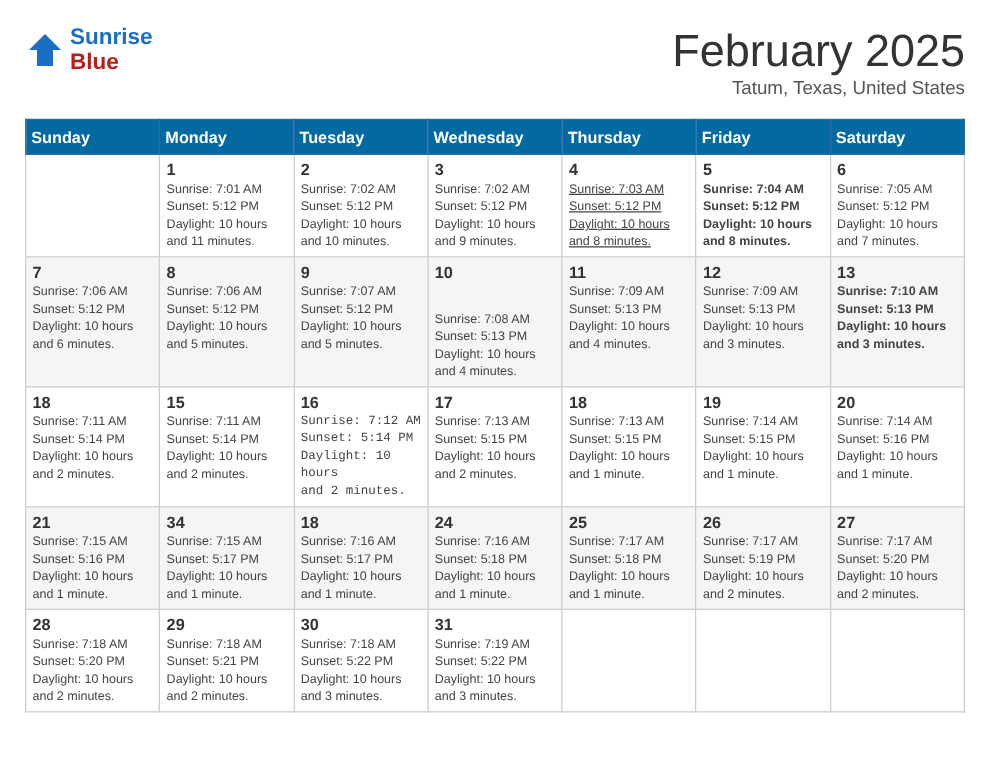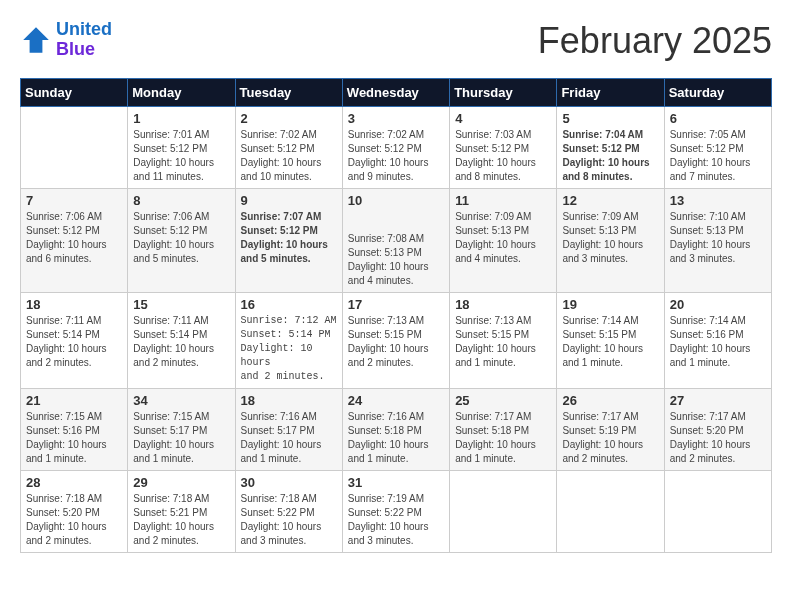--- a/index.html
+++ b/index.html
@@ -45,21 +45,21 @@
     .location {
       font-size: 15px;
       color: #555;
     }
     .calendar {
       width: 100%;
       border-collapse: collapse;
       border: 1px solid #ccc;
     }
     .calendar th {
-      background: #0f172a;
+      background: #0369a1;
       color: #fff;
       font-size: 13px;
       font-weight: bold;
       padding: 6px 4px;
       text-align: left;
       border: 1px solid #2d6aad;
     }
     .calendar td {
       border: 1px solid #ccc;
       vertical-align: top;
@@ -93,26 +93,27 @@
   </style>
 </head>
 <body>
 
 <div class="header-area">
   <div class="logo">
     <svg class="logo-icon" viewBox="0 0 40 40">
       <polygon points="20,4 36,20 28,20 28,36 12,36 12,20 4,20" fill="#1a6fc4"></polygon>
     </svg>
     <div class="logo-text">
-      <div><span>United</span></div>
-      <div><span style="color:#6d28d9;">Blue</span></div>
+      <div><span>Sunrise</span></div>
+      <div><span style="color:#b91c1c;">Blue</span></div>
     </div>
   </div>
   <div class="title-area">
     <div class="month-title">February 2025</div>
+    <div class="location">Tatum, Texas, United States</div>
   </div>
 </div>
 
 <table class="calendar">
   <thead>
     <tr>
     <th>Sunday</th>
         <th>Monday</th>
         <th>Tuesday</th>
         <th>Wednesday</th>
@@ -140,21 +141,21 @@
         </td>
         <td>
           <span class="day-number">3</span>
           <div class="cell-info" style="white-space: pre-line;">Sunrise: 7:02 AM
 Sunset: 5:12 PM
 Daylight: 10 hours
 and 9 minutes.</div>
         </td>
         <td>
           <span class="day-number">4</span>
-          <div class="cell-info" style="white-space: pre-line;">Sunrise: 7:03 AM
+          <div class="cell-info" style="white-space: pre-line; text-decoration: underline;">Sunrise: 7:03 AM
 Sunset: 5:12 PM
 Daylight: 10 hours
 and 8 minutes.</div>
         </td>
         <td>
           <span class="day-number">5</span>
           <div class="cell-info" style="white-space: pre-line; font-weight: bold;">Sunrise: 7:04 AM
 Sunset: 5:12 PM
 Daylight: 10 hours
 and 8 minutes.</div>
@@ -177,21 +178,21 @@
         </td>
         <td>
           <span class="day-number">8</span>
           <div class="cell-info" style="white-space: pre-line;">Sunrise: 7:06 AM
 Sunset: 5:12 PM
 Daylight: 10 hours
 and 5 minutes.</div>
         </td>
         <td>
           <span class="day-number">9</span>
-          <div class="cell-info" style="white-space: pre-line; font-weight: bold;">Sunrise: 7:07 AM
+          <div class="cell-info" style="white-space: pre-line;">Sunrise: 7:07 AM
 Sunset: 5:12 PM
 Daylight: 10 hours
 and 5 minutes.</div>
         </td>
         <td>
           <span class="day-number">10</span>
           <div class="cell-info" style="white-space: pre-line; margin-top: 24px;">Sunrise: 7:08 AM
 Sunset: 5:13 PM
 Daylight: 10 hours
 and 4 minutes.</div>
@@ -205,21 +206,21 @@
         </td>
         <td>
           <span class="day-number">12</span>
           <div class="cell-info" style="white-space: pre-line;">Sunrise: 7:09 AM
 Sunset: 5:13 PM
 Daylight: 10 hours
 and 3 minutes.</div>
         </td>
         <td>
           <span class="day-number">13</span>
-          <div class="cell-info" style="white-space: pre-line;">Sunrise: 7:10 AM
+          <div class="cell-info" style="white-space: pre-line; font-weight: bold;">Sunrise: 7:10 AM
 Sunset: 5:13 PM
 Daylight: 10 hours
 and 3 minutes.</div>
         </td>
       </tr>
       <tr class="row-white">
         <td>
           <span class="day-number">18</span>
           <div class="cell-info" style="white-space: pre-line;">Sunrise: 7:11 AM
 Sunset: 5:14 PM

